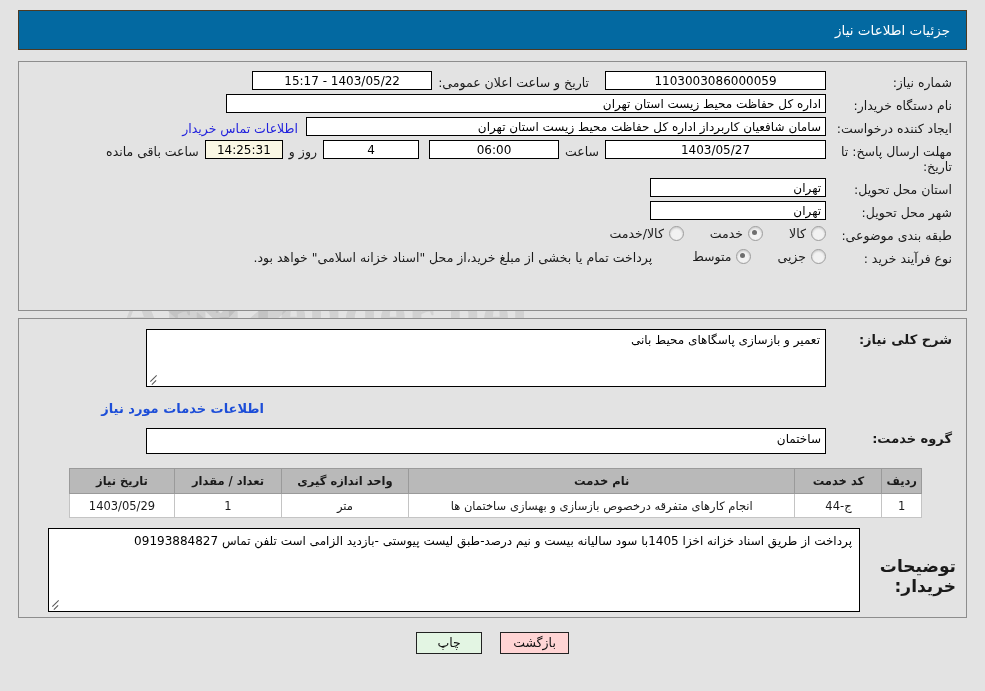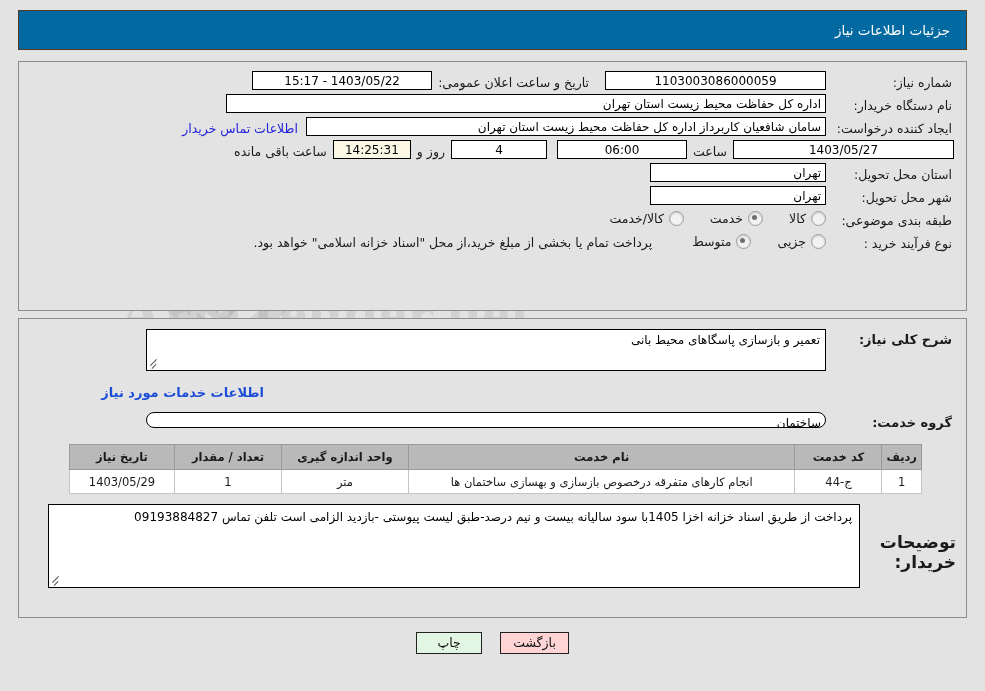--- a/index.html
+++ b/index.html
@@ -247,21 +247,21 @@
     font-weight: bold;
     color: #1a1a1a;
     padding-top: 3px;
     padding-right: 2px;
     box-sizing: border-box;
   }
   .textarea-box {
     border: 1px solid #000;
     background: #fff;
     width: 680px;
-    height: 42px;
+    height: 58px;
     font-size: 12px;
     padding: 2px 5px;
     box-sizing: border-box;
     text-align: right;
     position: relative;
     line-height: 16px;
     color: #000;
   }
   .resizer {
     position: absolute;
@@ -284,21 +284,21 @@
 
   .section-title {
     font-size: 13px;
     font-weight: bold;
     color: #1d4ed8;
     text-align: right;
     padding: 14px 12px 10px 0;
     margin-right: 690px;
   }
   .row-group { margin-top: 2px; }
-  .fld-group { width: 680px; flex: 0 0 680px; height: 16px; line-height: 21px; border-radius: 9px; }
+  .fld-group { width: 680px; flex: 0 0 680px; height: 26px; line-height: 21px; }
 
   
   .tbl-wrap { padding: 0 44px 0 50px; margin-top: 14px; }
   table.grid {
     width: 100%;
     border-collapse: collapse;
     font-size: 11.5px;
     background: #fff;
     border: 1px solid #9a9a9a;
   }
@@ -412,20 +412,21 @@
       <div class="fld w-buyer">اداره کل حفاظت محیط زیست استان تهران</div>
     </div>
 
     <div class="row">
       <span class="lbl">ایجاد کننده درخواست:</span>
       <div class="fld w-creator">سامان شافعیان کاربرداز اداره کل حفاظت محیط زیست استان تهران</div>
       <span class="link">اطلاعات تماس خریدار</span>
     </div>
 
     <div class="row">
+      <span class="lbl">مهلت ارسال پاسخ: تا تاریخ:</span>
       <div class="fld w-deadline center ltr">1403/05/27</div>
       <span class="inline-lbl">ساعت</span>
       <div class="fld hours center ltr">06:00</div>
       <span class="gap"></span>
       <div class="fld days center">4</div>
       <span class="inline-lbl">روز و</span>
       <div class="fld count center ltr">14:25:31</div>
       <span class="inline-lbl">ساعت باقی مانده</span>
     </div>
 

